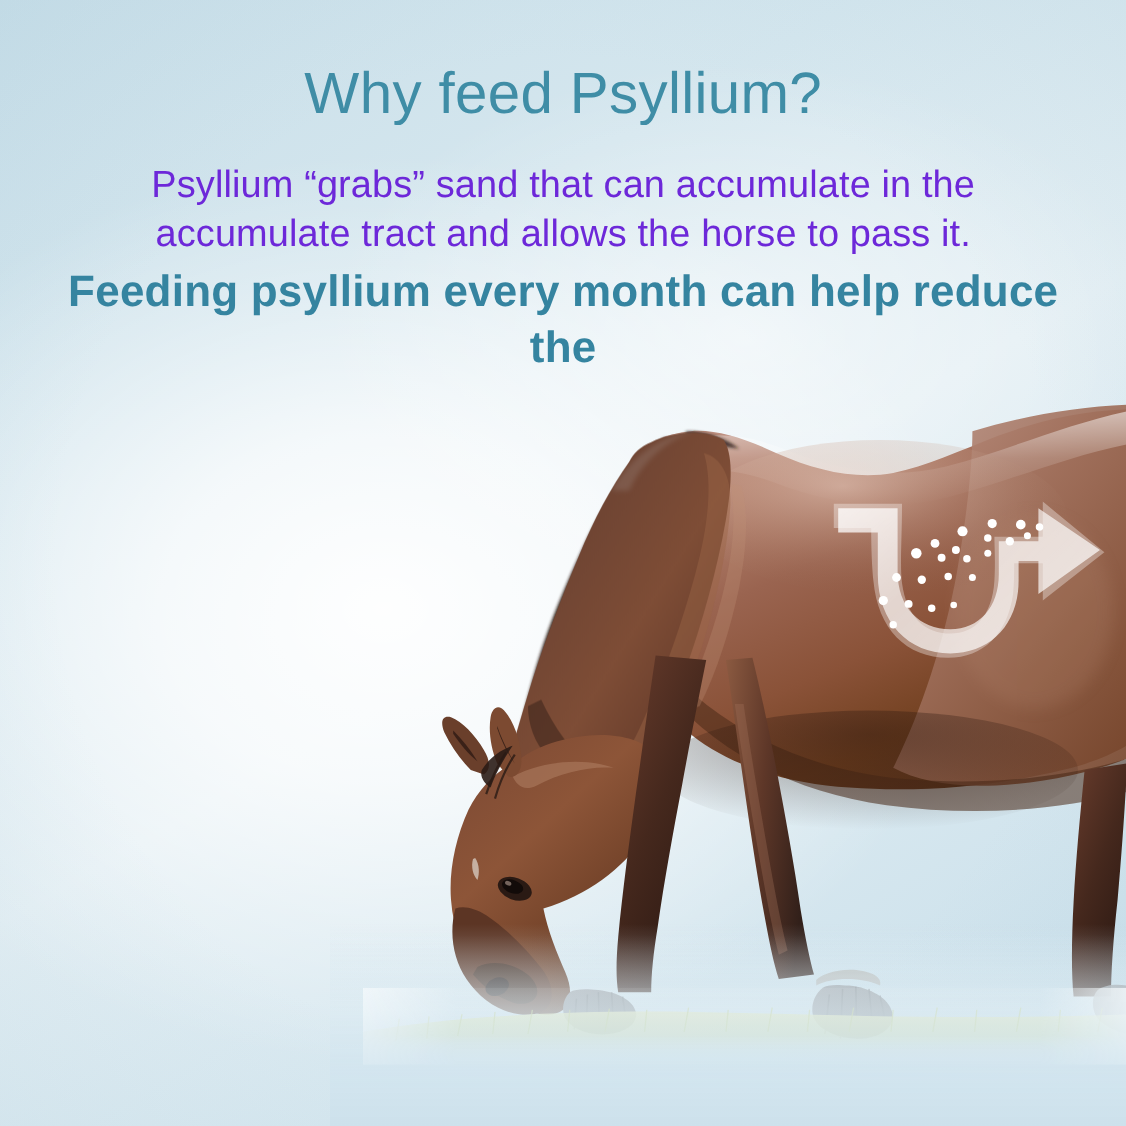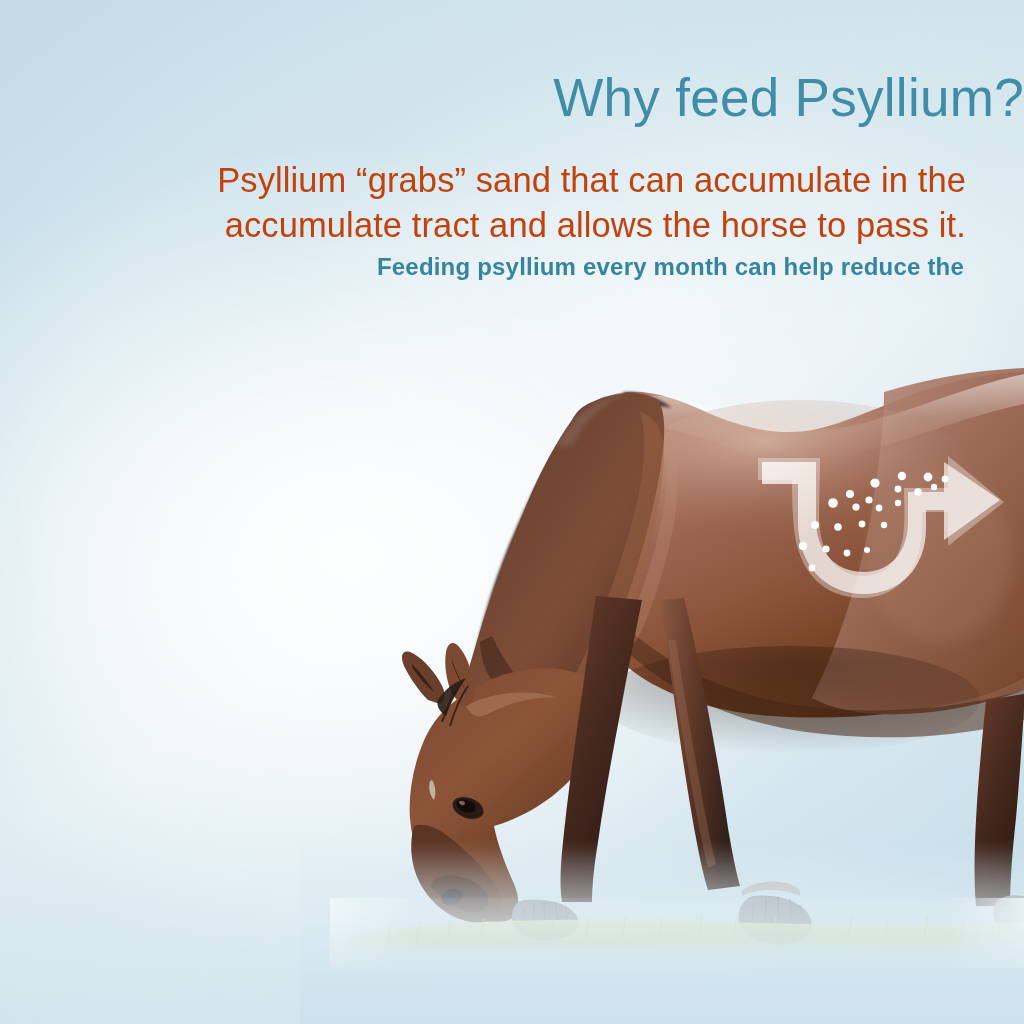--- a/index.html
+++ b/index.html
@@ -40,44 +40,44 @@
   .bg-vignette {
     position:absolute; inset:0;
     background:radial-gradient(ellipse 86% 86% at 50% 50%,
                 rgba(150,190,208,0.00) 52%,
                 rgba(150,190,208,0.22) 100%);
   }
 
   
   .textblock {
     position:absolute;
-    left:0; top:16px; width:1024px;
-    text-align:right;
+    left:0; top:4px; width:1024px;
+    text-align:center;
     z-index:6;
   }
   .title {
     margin-top:52px;
     font-size:53px;
     line-height:1.12;
     font-weight:300;
     letter-spacing:0.3px;
     color:#3f8da6;
   }
   .para {
     margin-top:31px;
     font-size:34.5px;
     line-height:1.30;
     font-weight:300;
     letter-spacing:0.1px;
-    color:#c2410c;
+    color:#6d28d9;
     padding:0 58px;
   }
   .para-bold {
     margin-top:4px;
-    font-size:24px;
+    font-size:40px;
     line-height:1.27;
     font-weight:bold;
     letter-spacing:0.2px;
     color:#3584a0;
     padding:0 60px;
   }
 
   
   .horse-layer {
     position:absolute;

